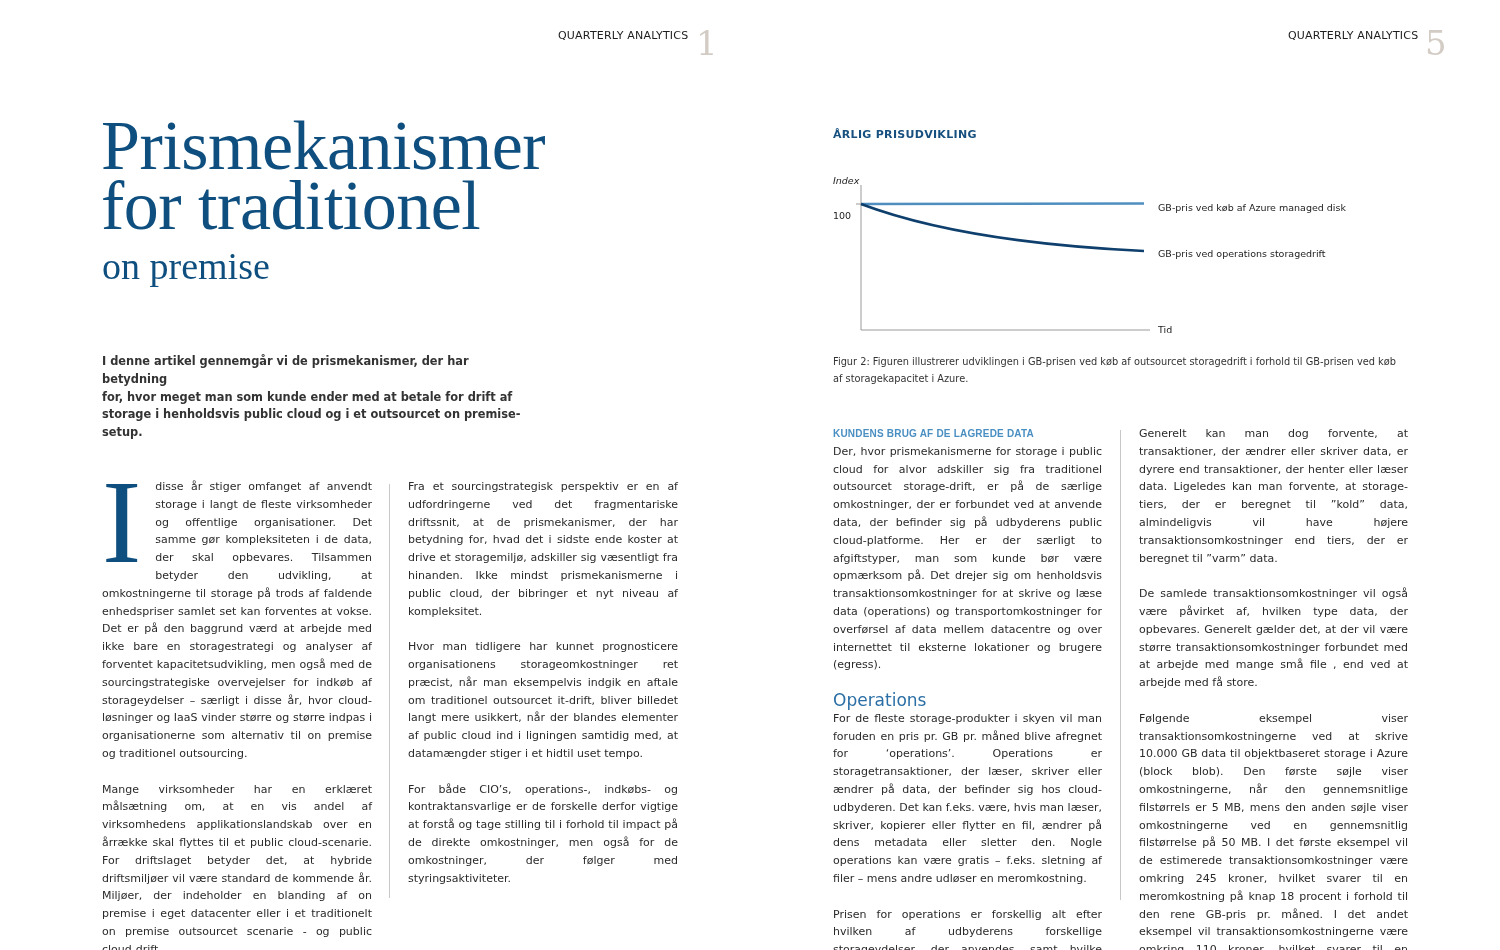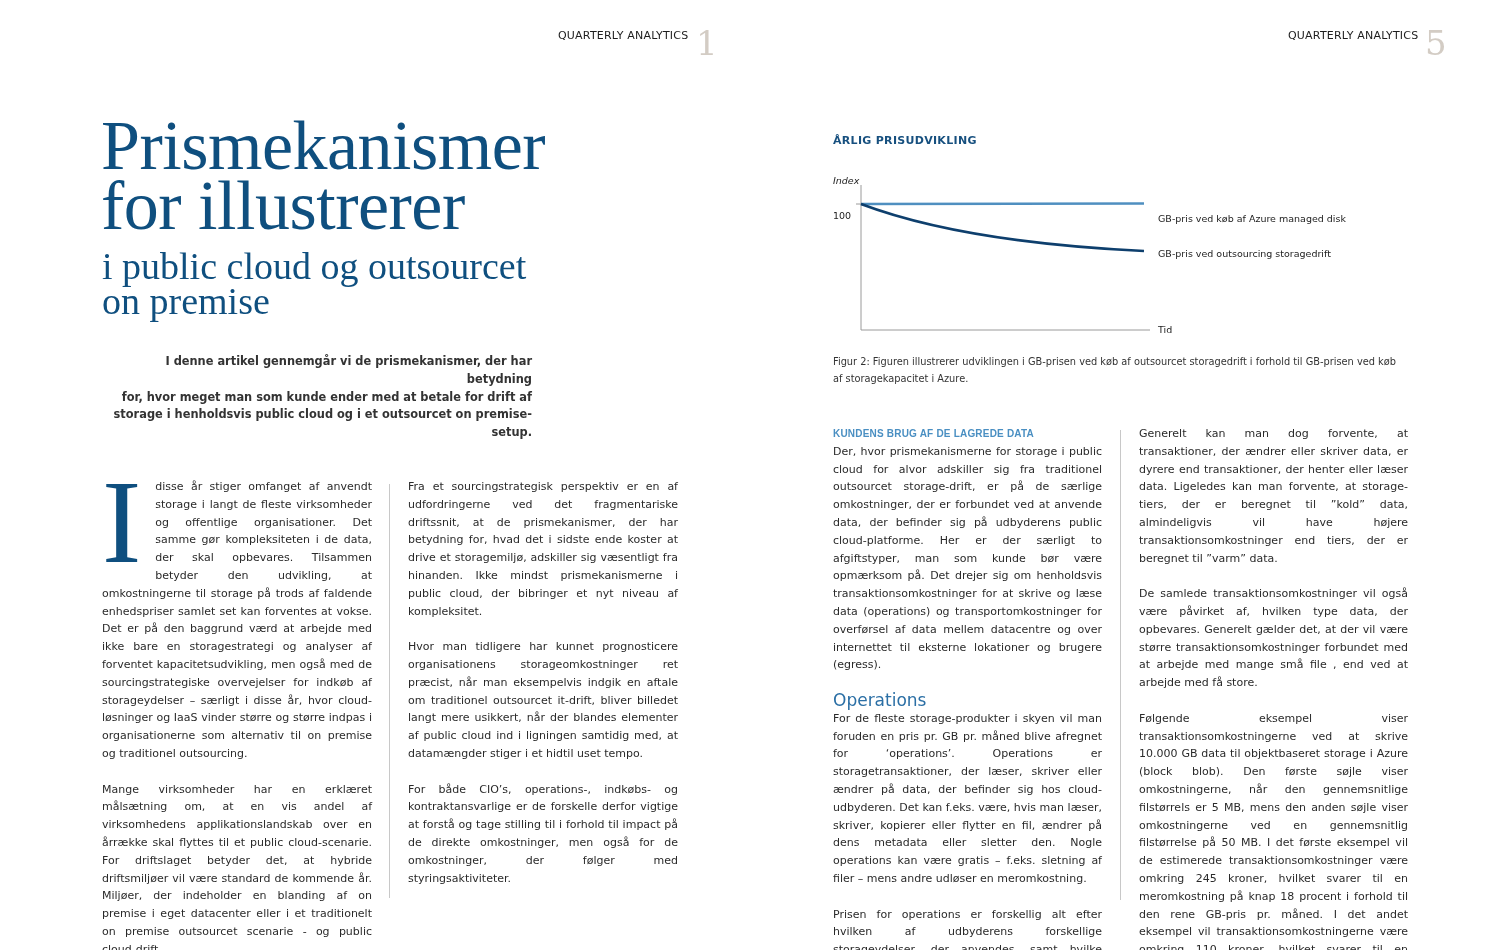--- a/index.html
+++ b/index.html
@@ -6,21 +6,21 @@
   body { width: 1500px; height: 950px; position: relative; overflow: hidden;
          font-family: "DejaVu Sans", sans-serif; color: #222222; }
   .abs { position: absolute; }
 
   .run-head { font-family: "DejaVu Sans", sans-serif; font-size: 11px; color: #1e1e1e; letter-spacing: 0.2px; }
   .page-num { font-family: "DejaVu Serif", serif; font-size: 34px; color: #d3ccc4; line-height: 1; }
 
   .title-main { font-family: "Liberation Serif", serif; color: #0f4f7f; font-size: 70px; line-height: 60px; letter-spacing: -0.5px; }
   .title-sub { font-family: "Liberation Serif", serif; color: #0f4f7f; font-size: 38px; line-height: 35px; }
 
-  .lead { font-family: "DejaVu Sans", sans-serif; font-weight: bold; font-size: 11.4px; line-height: 17.8px; color: #333333; width: 430px; text-align: right; }
+  .lead { font-family: "DejaVu Sans", sans-serif; font-weight: bold; font-size: 11.4px; line-height: 17.8px; color: #333333; width: 430px; }
 
   .body-col { font-family: "DejaVu Sans", sans-serif; font-size: 11px; line-height: 17.8px; color: #2a2a2a; text-align: justify; }
   .body-col p { margin: 0 0 17.8px 0; }
 
   .dropcap { float: left; font-family: "Liberation Serif", serif; color: #0f4f7f; font-size: 118px; line-height: 86px; margin: 2px 14px 0 0; height: 90px; }
 
   .col-rule { width: 1px; background: #c8c8c8; }
 
   .chart-title { font-family: "DejaVu Sans", sans-serif; font-weight: bold; font-size: 11px; color: #17507f; letter-spacing: 0.3px; }
   .axis-lbl { font-family: "DejaVu Sans", sans-serif; font-size: 9.5px; color: #222; }
@@ -30,24 +30,23 @@
   .sub-head { font-family: "DejaVu Sans", sans-serif; font-size: 17px; color: #2b6fa5; }
 </style>
 </head>
 <body>
 
 <div class="abs run-head" style="left:558px; top:29px;">QUARTERLY ANALYTICS</div>
 <div class="abs page-num" style="left:696px; top:26px;">1</div>
 
 <div class="abs" style="left:101px; top:116px;">
   <div class="title-main">Prismekanismer</div>
-  <div class="title-main">for illustrerer</div>
+  <div class="title-main">for traditionel</div>
 </div>
 <div class="abs" style="left:102px; top:249px;">
-  <div class="title-sub">i public cloud og outsourcet</div>
   <div class="title-sub">on premise</div>
 </div>
 
 <div class="abs lead" style="left:102px; top:353px;">
   <div>I denne artikel gennemgår vi de prismekanismer, der har betydning</div>
   <div>for, hvor meget man som kunde ender med at betale for drift af</div>
   <div>storage i henholdsvis public cloud og i et outsourcet on premise-setup.</div>
 </div>
 
 <div class="abs body-col" style="left:102px; top:478px; width:270px;">
@@ -61,26 +60,26 @@
 
 <div class="abs body-col" style="left:408px; top:478px; width:270px;">
   <p>Fra et sourcingstrategisk perspektiv er en af udfordringerne ved det fragmentariske driftssnit, at de prismekanismer, der har betydning for, hvad det i sidste ende koster at drive et storagemiljø, adskiller sig væsentligt fra hinanden. Ikke mindst prismekanismerne i public cloud, der bibringer et nyt niveau af kompleksitet.</p>
   <p>Hvor man tidligere har kunnet prognosticere organisationens storageomkostninger ret præcist, når man eksempelvis indgik en aftale om traditionel outsourcet it-drift, bliver billedet langt mere usikkert, når der blandes elementer af public cloud ind i ligningen samtidig med, at datamængder stiger i et hidtil uset tempo.</p>
   <p>For både CIO’s, operations-, indkøbs- og kontraktansvarlige er de forskelle derfor vigtige at forstå og tage stilling til i forhold til impact på de direkte omkostninger, men også for de omkostninger, der følger med styringsaktiviteter.</p>
 </div>
 
 <div class="abs run-head" style="left:1288px; top:29px;">QUARTERLY ANALYTICS</div>
 <div class="abs page-num" style="left:1425px; top:26px;">5</div>
 
-<div class="abs chart-title" style="left:833px; top:134px;">ÅRLIG PRISUDVIKLING</div>
+<div class="abs chart-title" style="left:833px; top:128px;">ÅRLIG PRISUDVIKLING</div>
 <div class="abs axis-lbl" style="left:833px; top:175px;font-style:italic;">Index</div>
 <div class="abs axis-lbl" style="left:833px; top:210px;">100</div>
 <div class="abs axis-lbl" style="left:1158px; top:324px;">Tid</div>
-<div class="abs axis-lbl" style="left:1158px; top:213px;text-align:right;">GB-pris ved køb af Azure managed disk</div>
-<div class="abs axis-lbl" style="left:1158px; top:248px;">GB-pris ved outsourcing storagedrift</div>
+<div class="abs axis-lbl" style="left:1158px; top:202px;text-align:right;">GB-pris ved køb af Azure managed disk</div>
+<div class="abs axis-lbl" style="left:1158px; top:248px;">GB-pris ved operations storagedrift</div>
 
 <svg class="abs" style="left:850px; top:185px;" width="300" height="150">
   <line x1="11" y1="0" x2="11" y2="145" stroke="#9a9a9a" stroke-width="1"></line>
   <line x1="11" y1="145" x2="300" y2="145" stroke="#9a9a9a" stroke-width="1"></line>
   <line x1="6" y1="19" x2="11" y2="19" stroke="#9a9a9a" stroke-width="1"></line>
   <line x1="11" y1="19" x2="294" y2="18.5" stroke="#4f8fc0" stroke-width="2.4"></line>
   <path d="M11,19 C80,45 170,60 294,66" fill="none" stroke="#0e3f6d" stroke-width="2.6"></path>
 </svg>
 
 <div class="abs caption" style="left:833px; top:354px;">Figur 2: Figuren illustrerer udviklingen i GB-prisen ved køb af outsourcet storagedrift i forhold til GB-prisen ved køb af storagekapacitet i Azure.</div>

